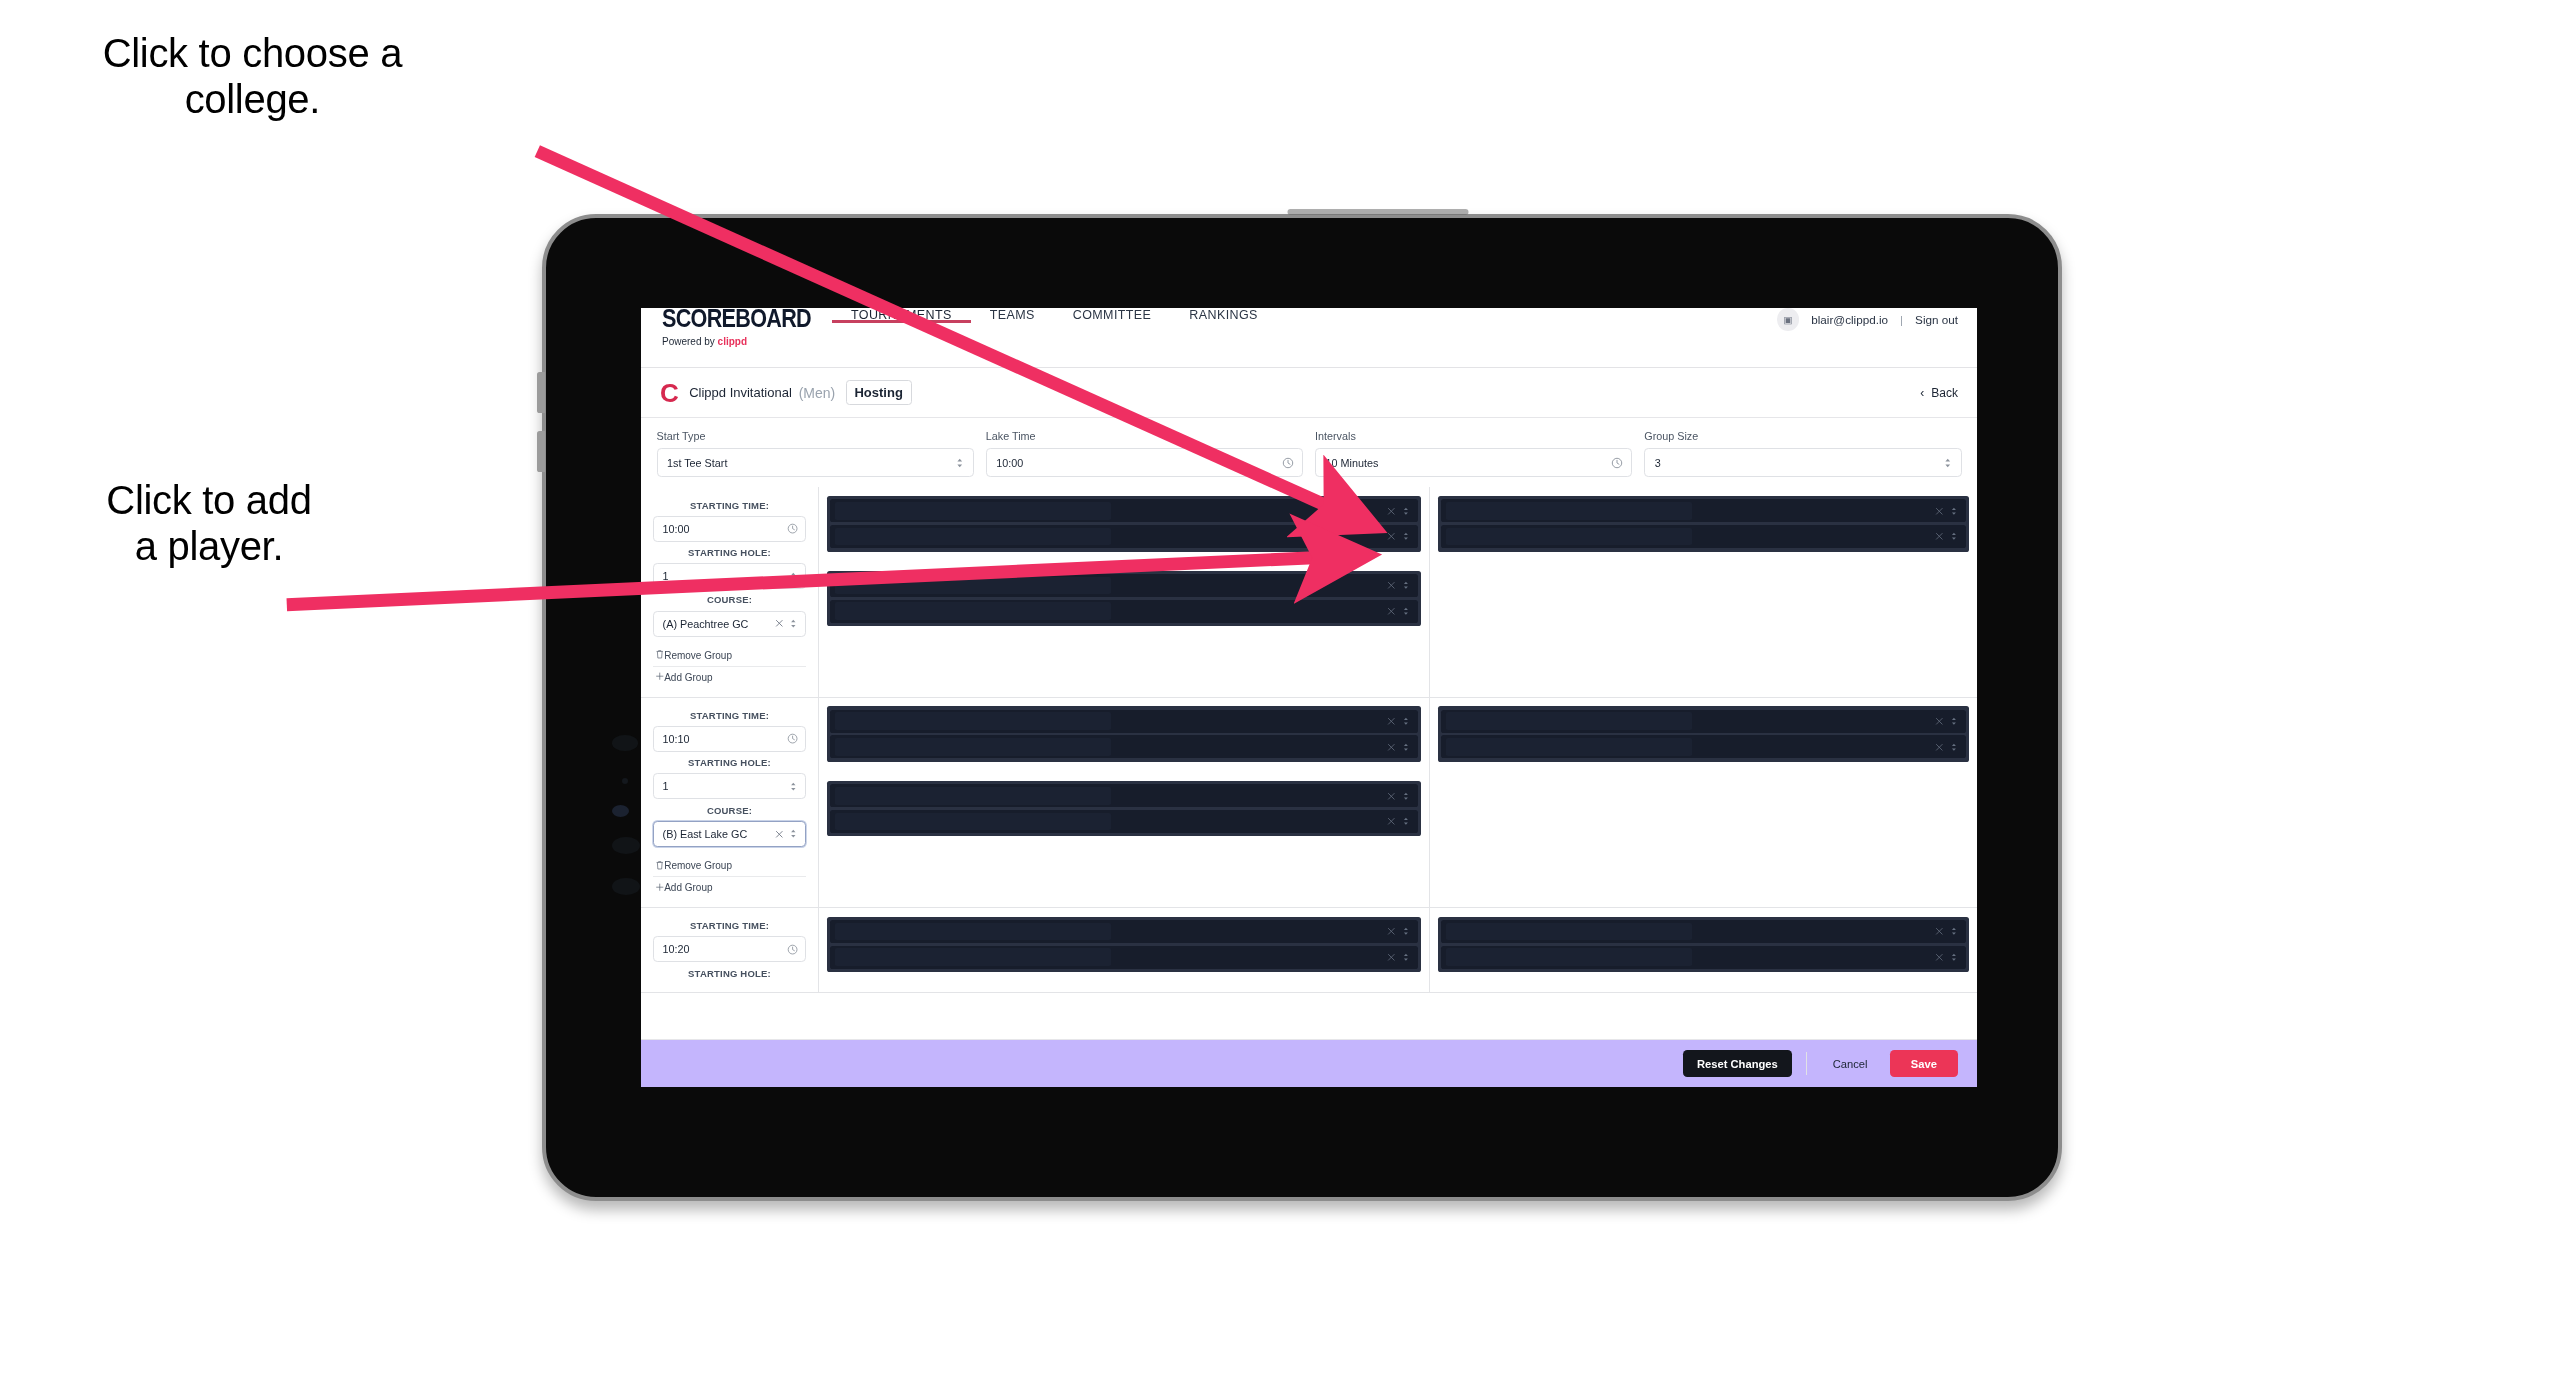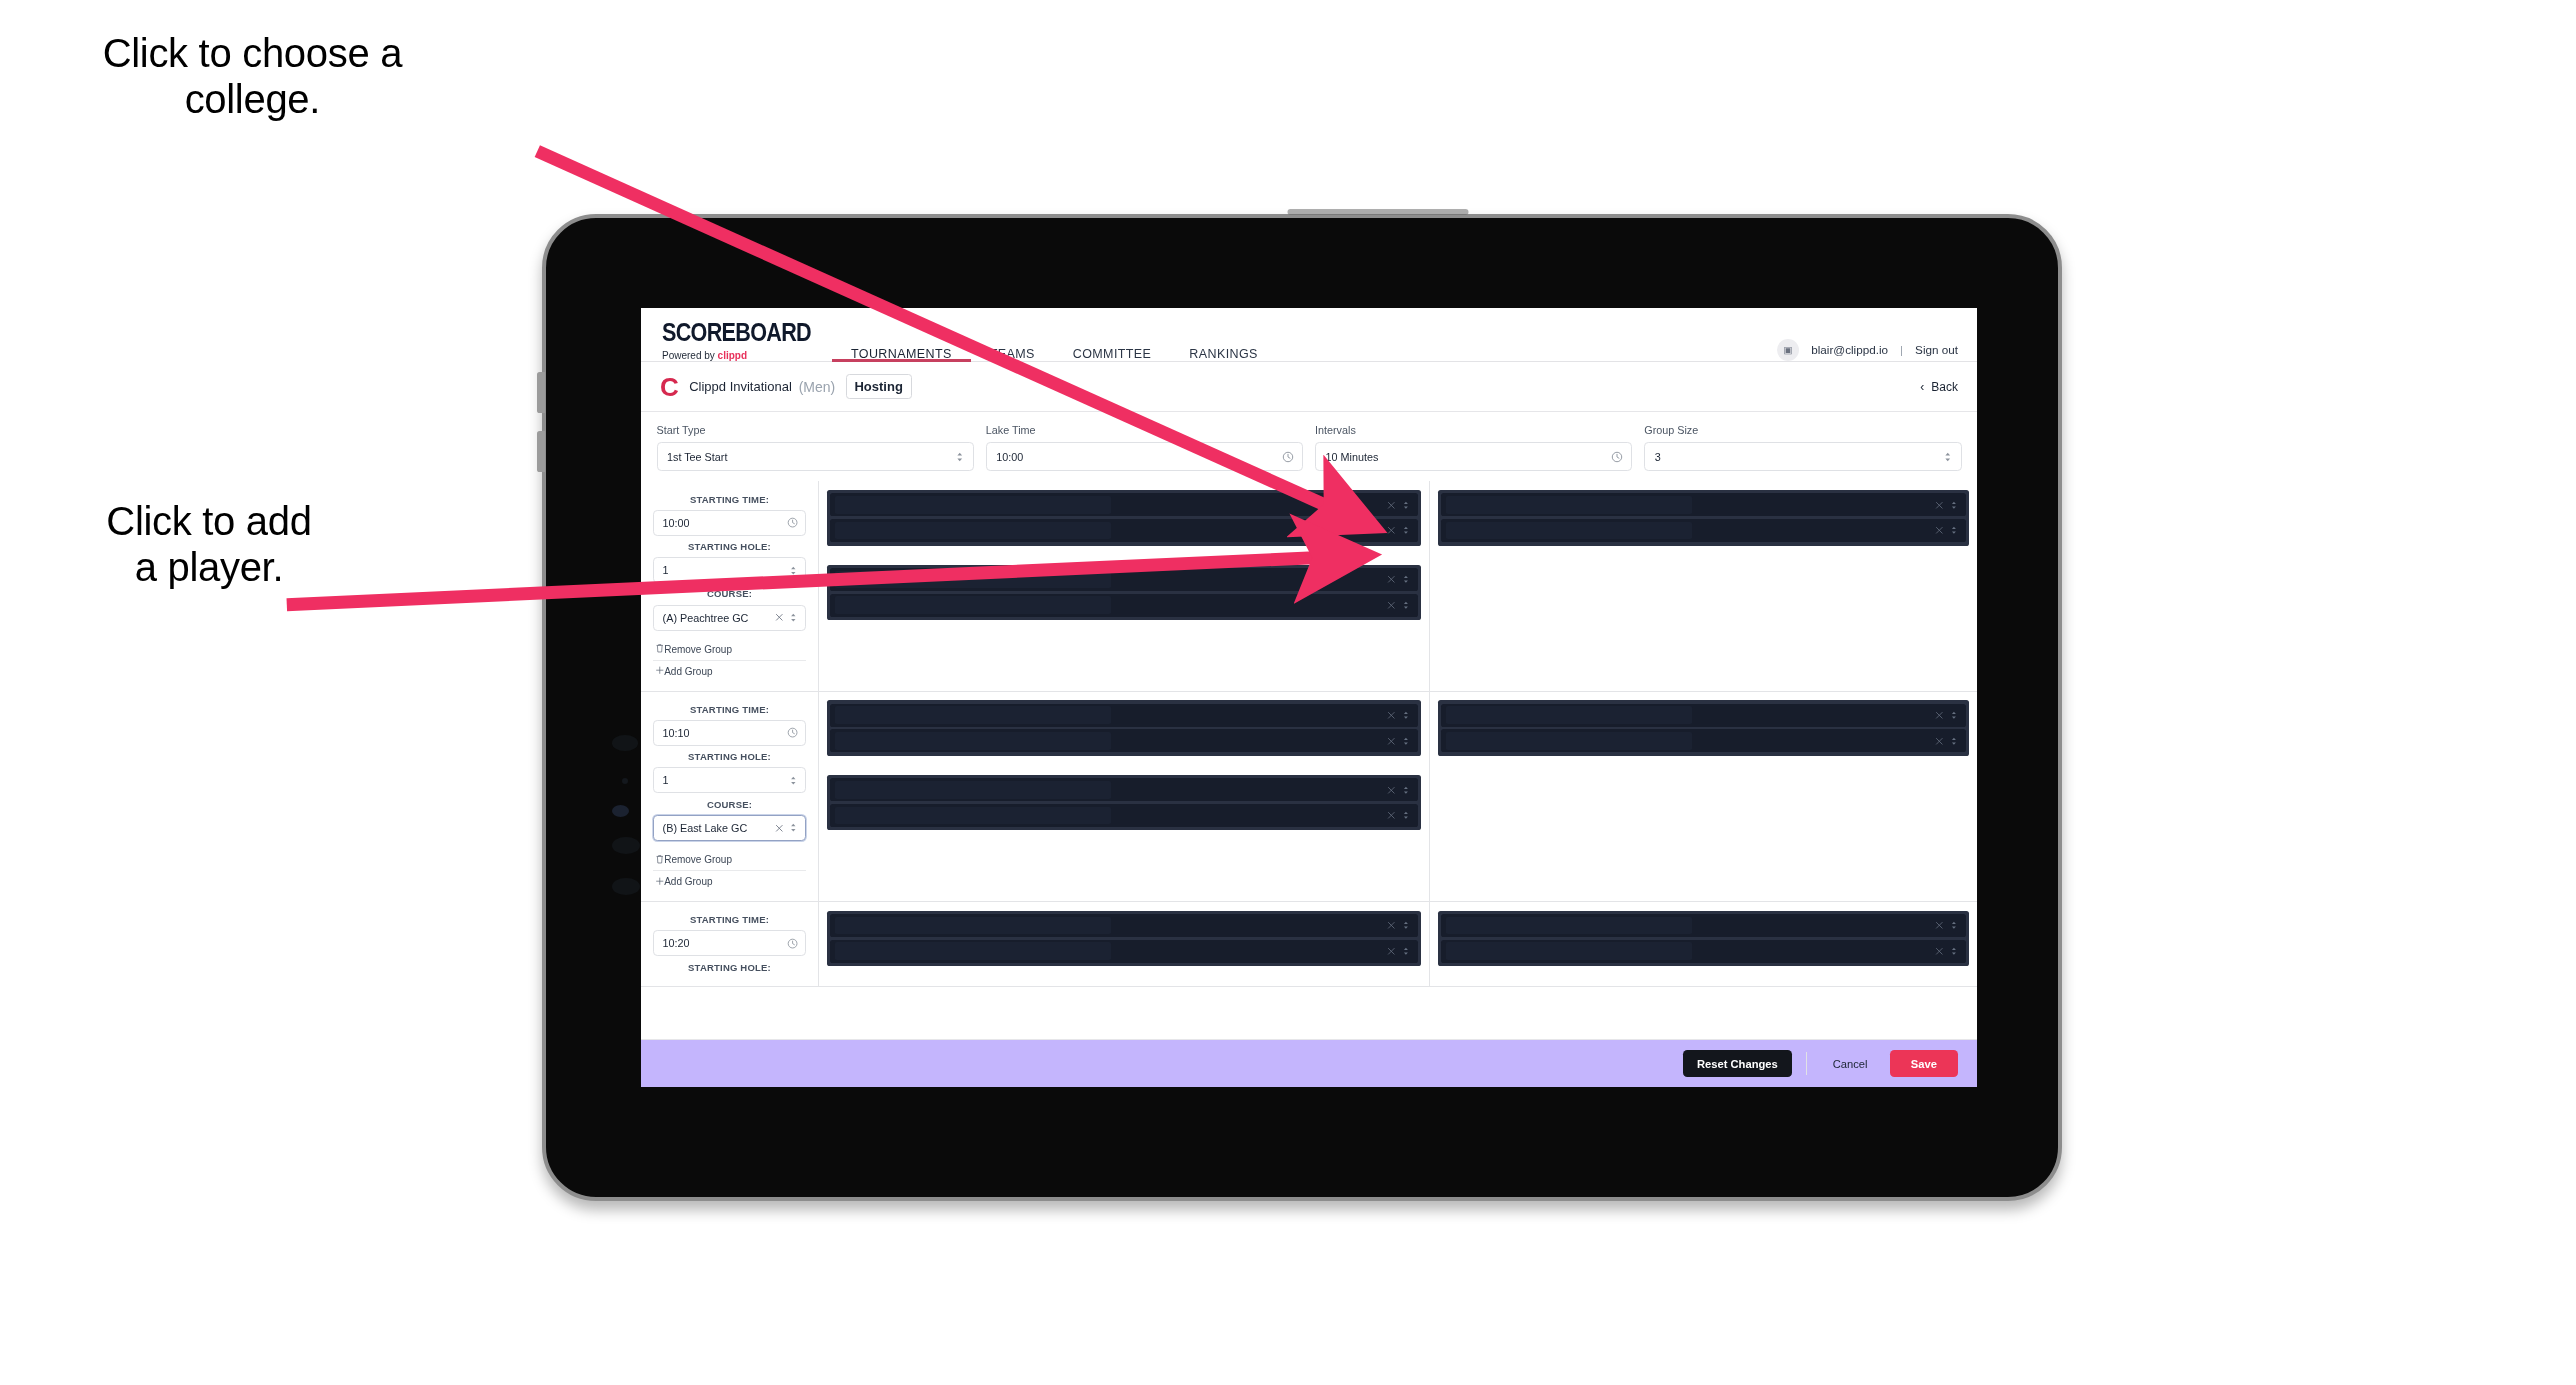--- a/index.html
+++ b/index.html
@@ -16,21 +16,21 @@
     position: absolute;
     font-family: "Liberation Sans", sans-serif;
     font-size: 40px;
     line-height: 1.14;
     color: #000;
     white-space: pre-line;
     letter-spacing: -0.3px;
     text-align: center;
   }
   #callout-college { left: 10.4px; top: 31px; width: 484px; }
-  #callout-player  { left: 19px; top: 499px; width: 380px; }
+  #callout-player  { left: 19px; top: 478px; width: 380px; }
 
   .arrow-layer { position: absolute; inset: 0; pointer-events: none; }
 
   
   #tablet {
     position: absolute;
     left: 542px; top: 214px;
     width: 1520px; height: 987px;
     background: #0a0a0a;
     border-radius: 54px;
@@ -63,22 +63,22 @@
     position: absolute;
     left: 95px; top: 90px;
     width: 1336px; height: 779px;
     background: #ffffff;
     overflow: hidden;
     display: flex; flex-direction: column;
   }
 
   
   #topnav {
-    flex: 0 0 auto; height: 54px;
-    display: flex; align-items: flex-end;
+    flex: 0 0 auto; height: 60px;
+    display: flex; align-items: flex-start;
     background: #fff;
     border-bottom: 0.9px solid #e3e3e6;
     position: relative;
   }
   .brand { display:flex; flex-direction:column; justify-content:center;
            padding: 0 21px 0 21px; min-width: 154px; }
   .brand-word {
     font-family: "Liberation Sans", sans-serif;
     font-weight: 900; font-size: 21.6px; letter-spacing: -0.7px;
     color: #10192b; line-height: 1; transform: scaleY(1.18); transform-origin: left center;

